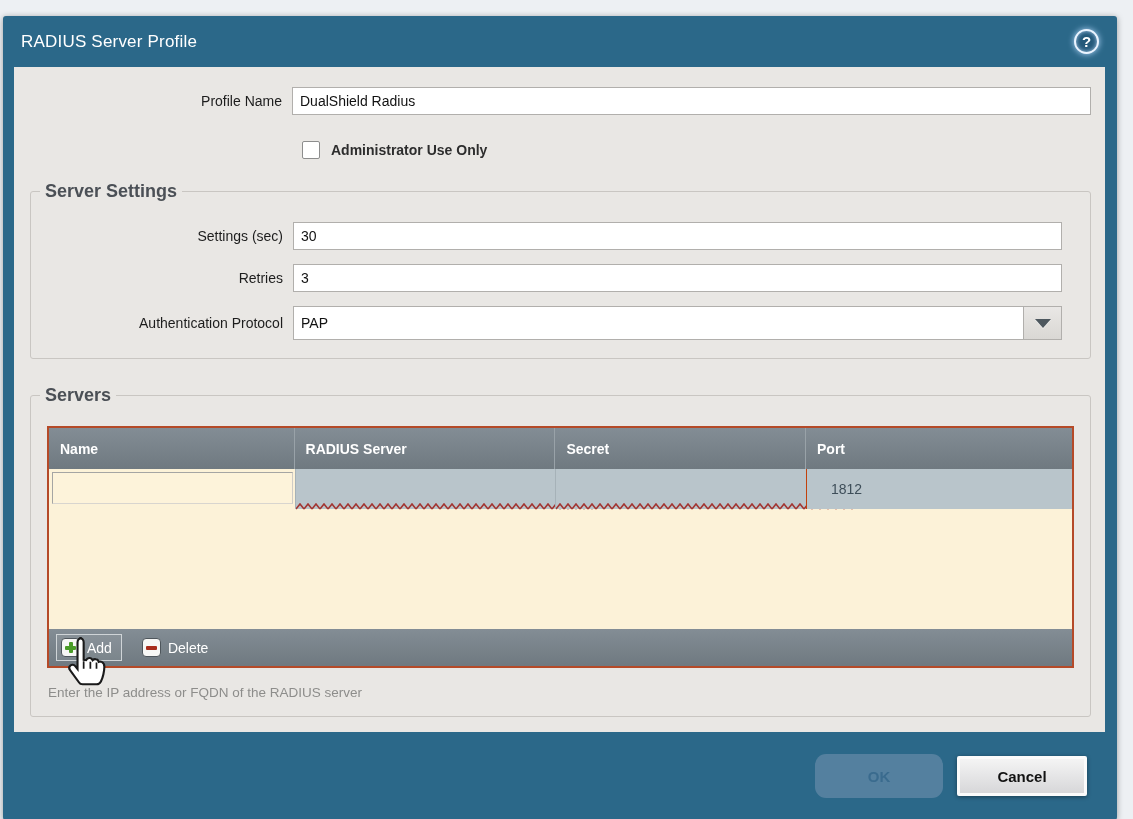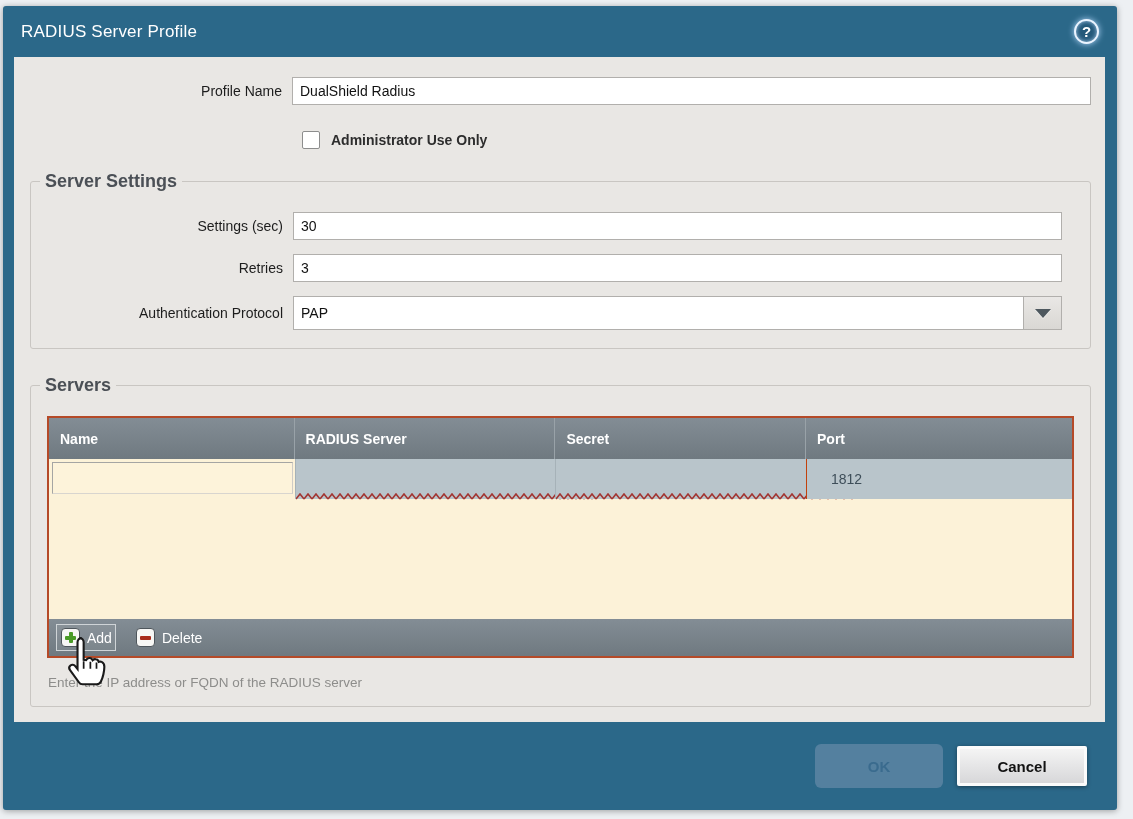--- a/index.html
+++ b/index.html
@@ -7,21 +7,21 @@
   body {
     background: #edf0f3;
     font-family: "Liberation Sans", sans-serif;
     position: relative;
     overflow: hidden;
   }
 
   
   .dialog {
     position: absolute;
-    left: 3px; top: 6px;
+    left: 3px; top: 16px;
     width: 1114px; height: 804px;
     background: #2b6889;
     border-radius: 3px;
     box-shadow: 0 1px 6px rgba(0,0,0,.35);
   }
   .titlebar {
     position: absolute; top: 0; left: 0; right: 0; height: 51px;
     display: flex; align-items: center;
     padding: 0 18px;
     color: #ffffff;
@@ -165,21 +165,21 @@
     display: flex; align-items: center; gap: 16px;
     height: 37px;
     background: linear-gradient(#838d95, #6f7980);
     padding-left: 7px;
   }
   .gbtn {
     display: flex; align-items: center; gap: 7px;
     background: transparent; border: none;
     color: #ffffff; font-size: 14px;
     font-family: "Liberation Sans", sans-serif;
-    cursor: pointer; padding: 3px 3px 3px 4px;
+    cursor: pointer; padding: 3px 9px 3px 4px;
   }
   .gbtn.hovered {
     border: 1px solid #cfd4d7;
     background: rgba(255,255,255,.07);
   }
   .icon-box {
     width: 19px; height: 19px;
     background: #f7f7f5;
     border: 1px solid #4e565c;
     border-radius: 4px;
@@ -202,21 +202,21 @@
   }
 
   
   .footer {
     position: absolute; left: 0; right: 0; bottom: 0; height: 88px;
     display: flex; align-items: center; justify-content: flex-end;
     gap: 14px; padding-right: 30px;
   }
   .ok-btn {
     width: 128px; height: 44px;
-    border: none; border-radius: 6px;
+    border: none; border-radius: 11px;
     background: #54809f;
     color: #3a6b8e;
     font-size: 15px; font-weight: bold;
     font-family: "Liberation Sans", sans-serif;
     cursor: default;
   }
   .cancel-btn {
     width: 130px; height: 40px;
     border: 3px solid #fbfbfb;
     border-radius: 2px;

